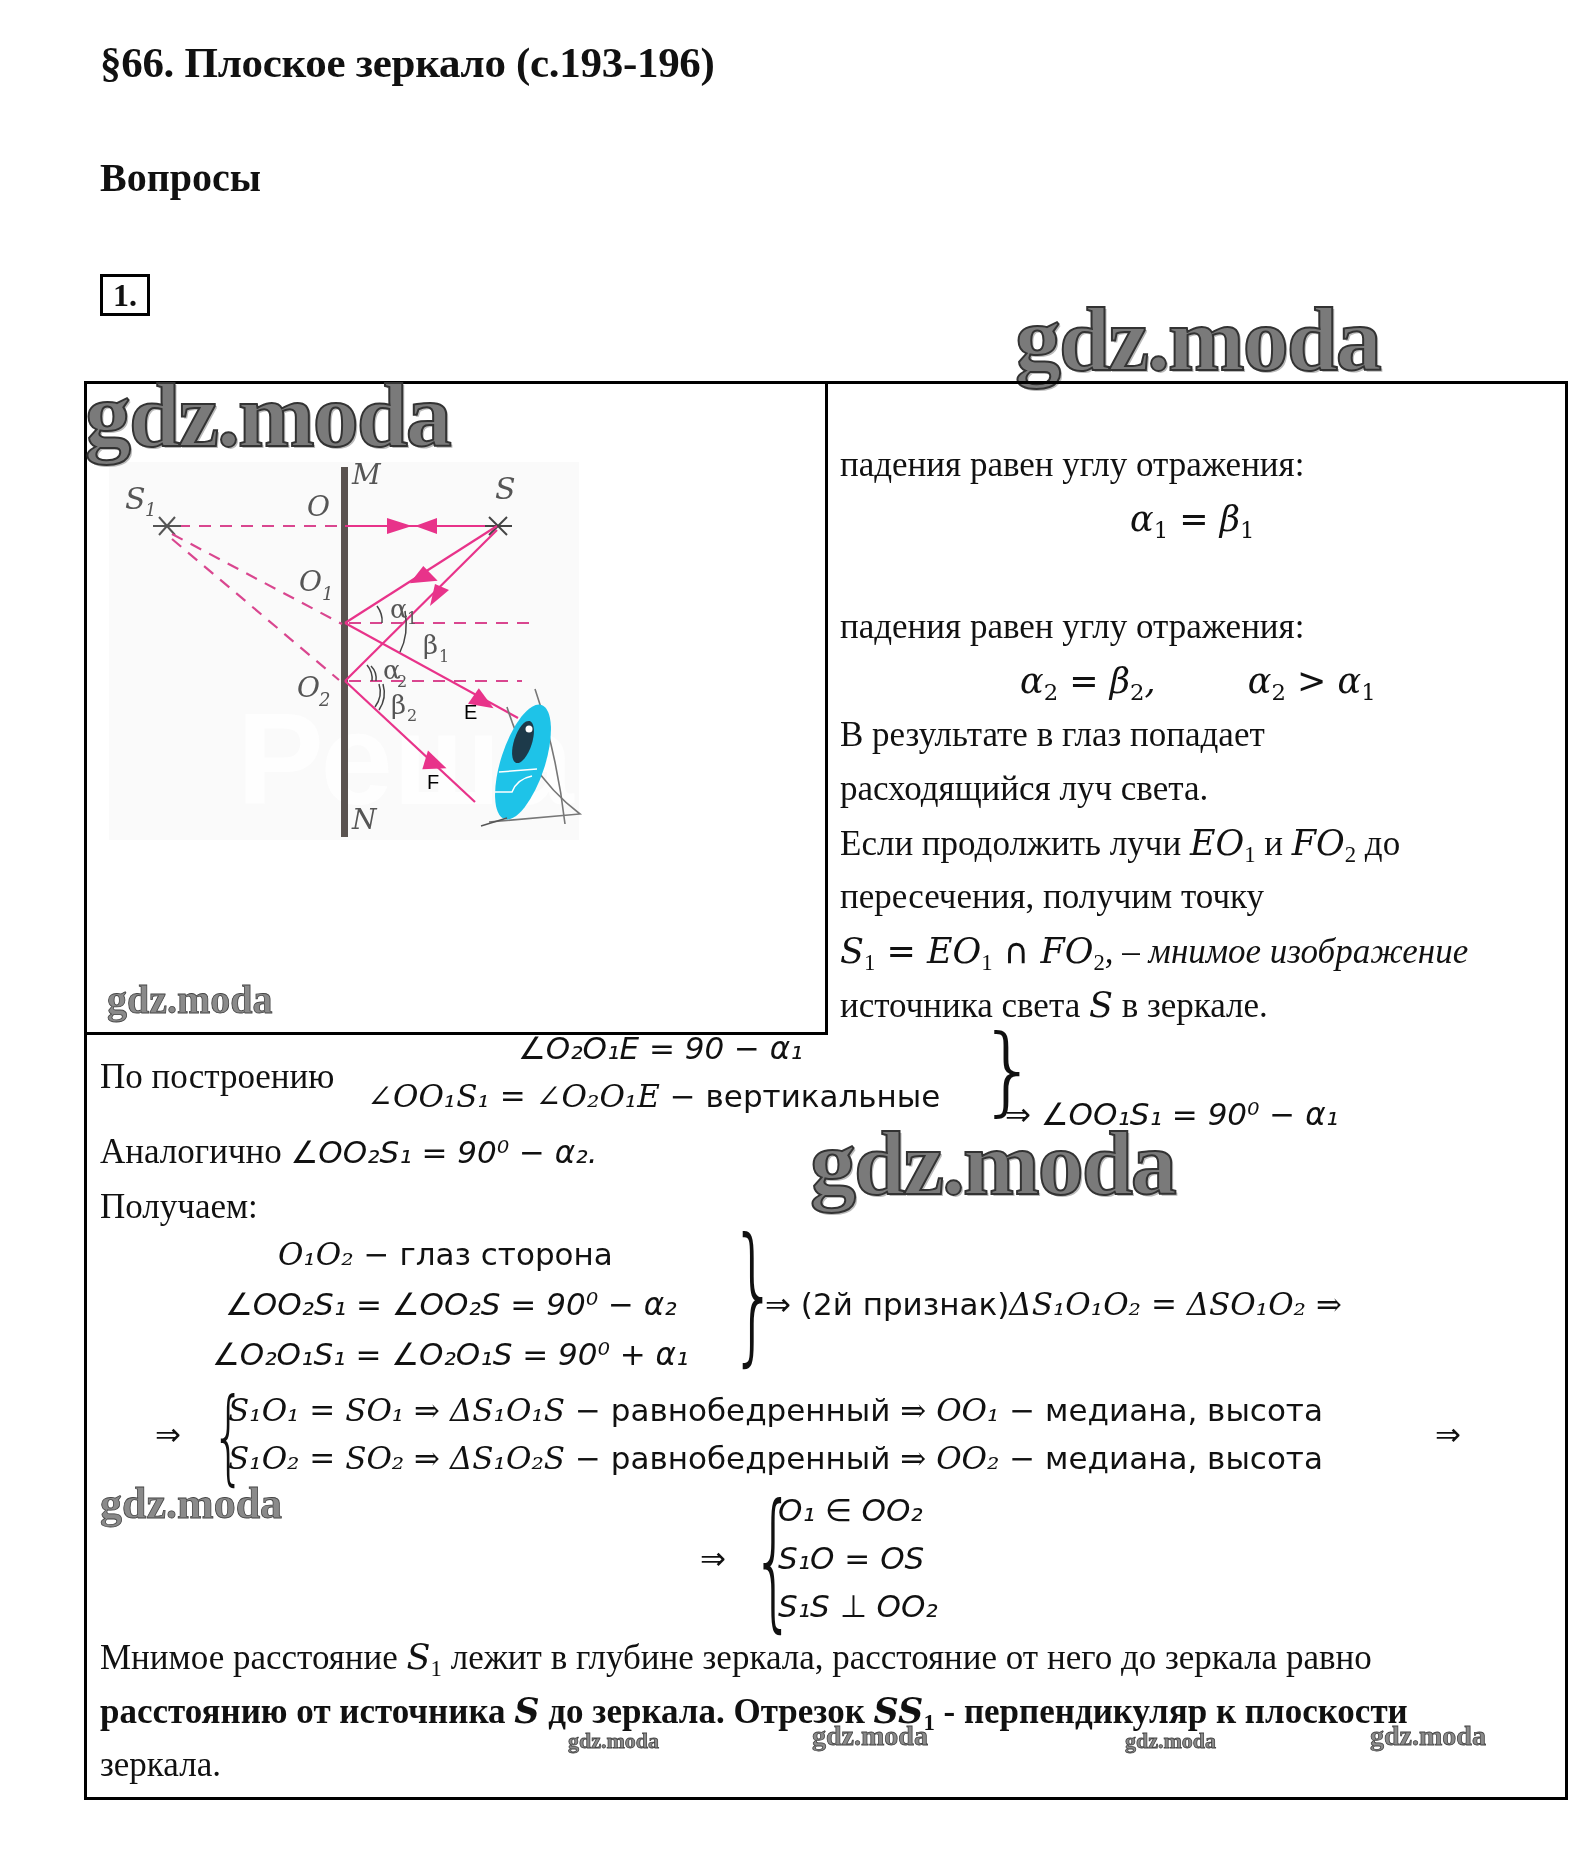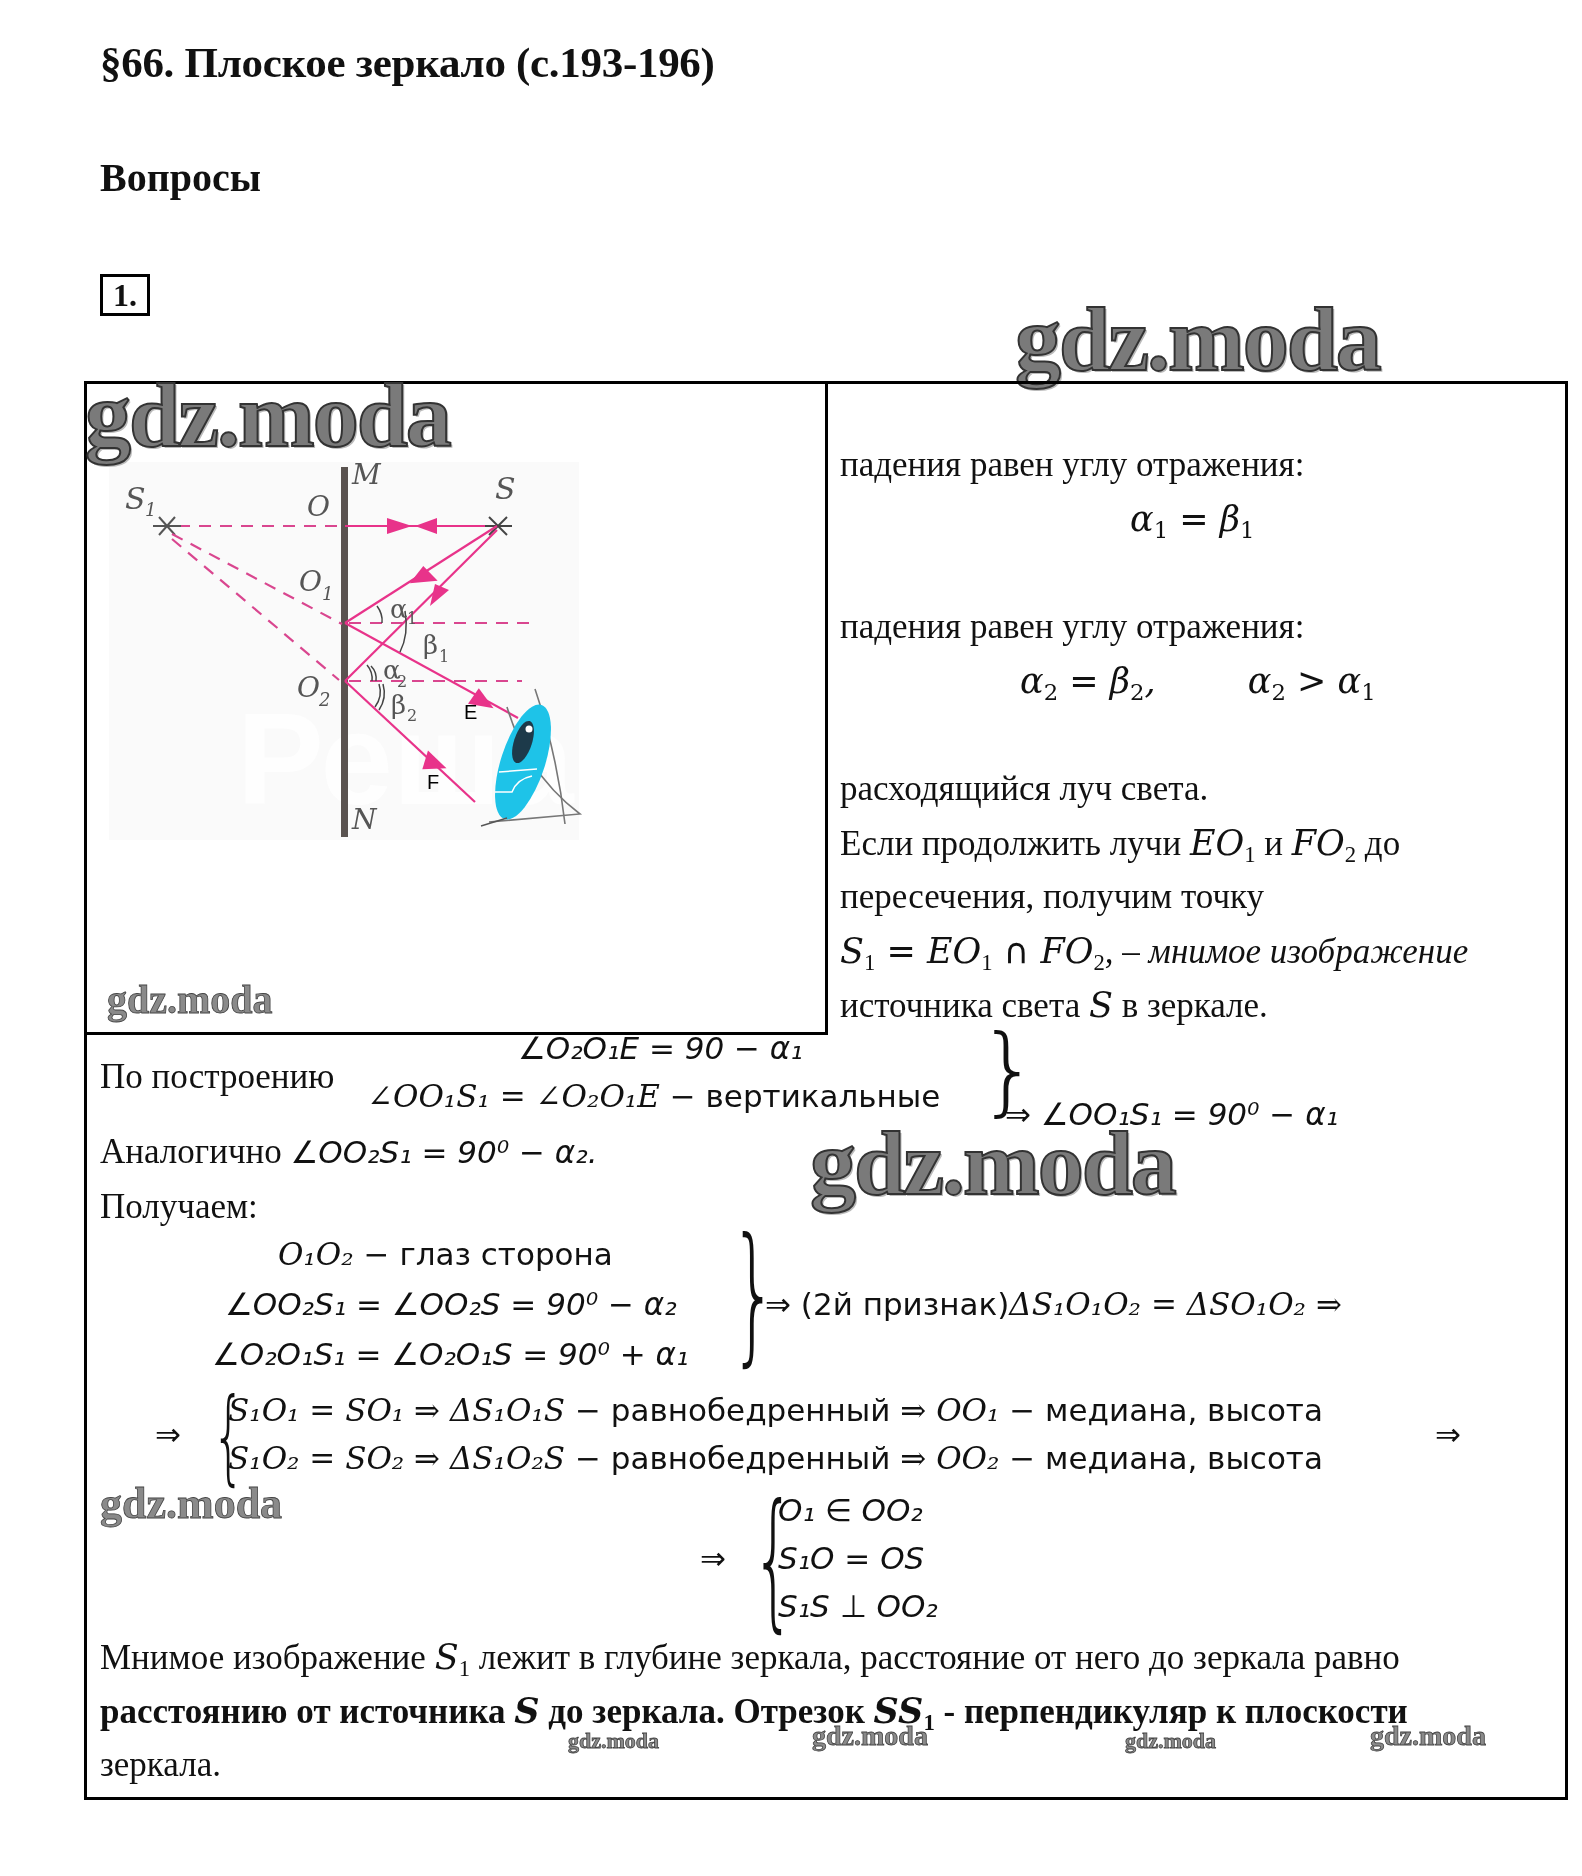--- a/index.html
+++ b/index.html
@@ -132,20 +132,21 @@
   <div class="line txt" style="top:54px;">падения равен углу отражения:</div>
   <div class="line txt math" style="top:108px; left:290px;">
     <span>α</span><sub>1</sub><span class="mathup"> = </span><span>β</span><sub>1</sub>
   </div>
   <div class="line txt" style="top:216px;">падения равен углу отражения:</div>
   <div class="line txt math" style="top:270px; left:180px;">
     <span>α</span><sub>2</sub><span class="mathup"> = </span><span>β</span><sub>2</sub><span>,</span>
     <span style="display:inline-block;width:70px;"></span>
     <span>α</span><sub>2</sub><span class="mathup"> &gt; </span><span>α</span><sub>1</sub>
   </div>
+  <div class="line txt" style="top:324px;">В результате в глаз попадает</div>
   <div class="line txt" style="top:378px;">расходящийся луч света.</div>
   <div class="line txt" style="top:432px;">
     <span>Если продолжить лучи </span><span class="math">EO</span><sub>1</sub><span> и </span><span class="math">FO</span><sub>2</sub><span> до</span>
   </div>
   <div class="line txt" style="top:486px;">пересечения, получим точку</div>
   <div class="line txt" style="top:540px;">
     <span class="math">S</span><sub>1</sub><span class="mathup"> = </span><span class="math">EO</span><sub>1</sub><span class="mathup"> ∩ </span><span class="math">FO</span><sub>2</sub><span style="font-style:italic;">, – мнимое изображение</span>
   </div>
   <div class="line txt" style="top:594px;">
     <span>источника света </span><span class="math">S</span><span> в зеркале.</span>
@@ -179,21 +180,21 @@
 
 <div class="abs wm-small" style="left:100px; top:1478px; font-size:44px;">gdz.moda</div>
 
 <div class="abs eq" style="left:700px; top:1540px;">⇒</div>
 <div class="abs brace" style="left:752px; top:1484px; font-size:150px; line-height:150px; transform:scaleX(0.45); transform-origin:left;">{</div>
 <div class="abs eq math" style="left:778px; top:1492px;">O₁ ∈ OO₂</div>
 <div class="abs eq math" style="left:778px; top:1540px;">S₁O = OS</div>
 <div class="abs eq math" style="left:778px; top:1588px;">S₁S ⊥ OO₂</div>
 
 <div class="abs txt" style="left:100px; top:1630px;">
-  <span>Мнимое изображение </span><span class="math">S</span><sub>1</sub><span> лежит в глубине зеркала, расстояние от него до зеркала равно</span>
+  <span>Мнимое расстояние </span><span class="math">S</span><sub>1</sub><span> лежит в глубине зеркала, расстояние от него до зеркала равно</span>
 </div>
 <div class="abs txt" style="left:100px; top:1684px;font-weight:bold;">
   <span>расстоянию от источника </span><span class="math">S</span><span> до зеркала. Отрезок </span><span class="math">SS</span><sub>1</sub><span> - перпендикуляр к плоскости</span>
 </div>
 <div class="abs txt" style="left:100px; top:1738px;">зеркала.</div>
 
 <div class="abs wm-small" style="left:568px; top:1728px; font-size:22px;">gdz.moda</div>
 <div class="abs wm-small" style="left:812px; top:1720px; font-size:28px;">gdz.moda</div>
 <div class="abs wm-small" style="left:1125px; top:1728px; font-size:22px;">gdz.moda</div>
 <div class="abs wm-small" style="left:1370px; top:1720px; font-size:28px;">gdz.moda</div>

